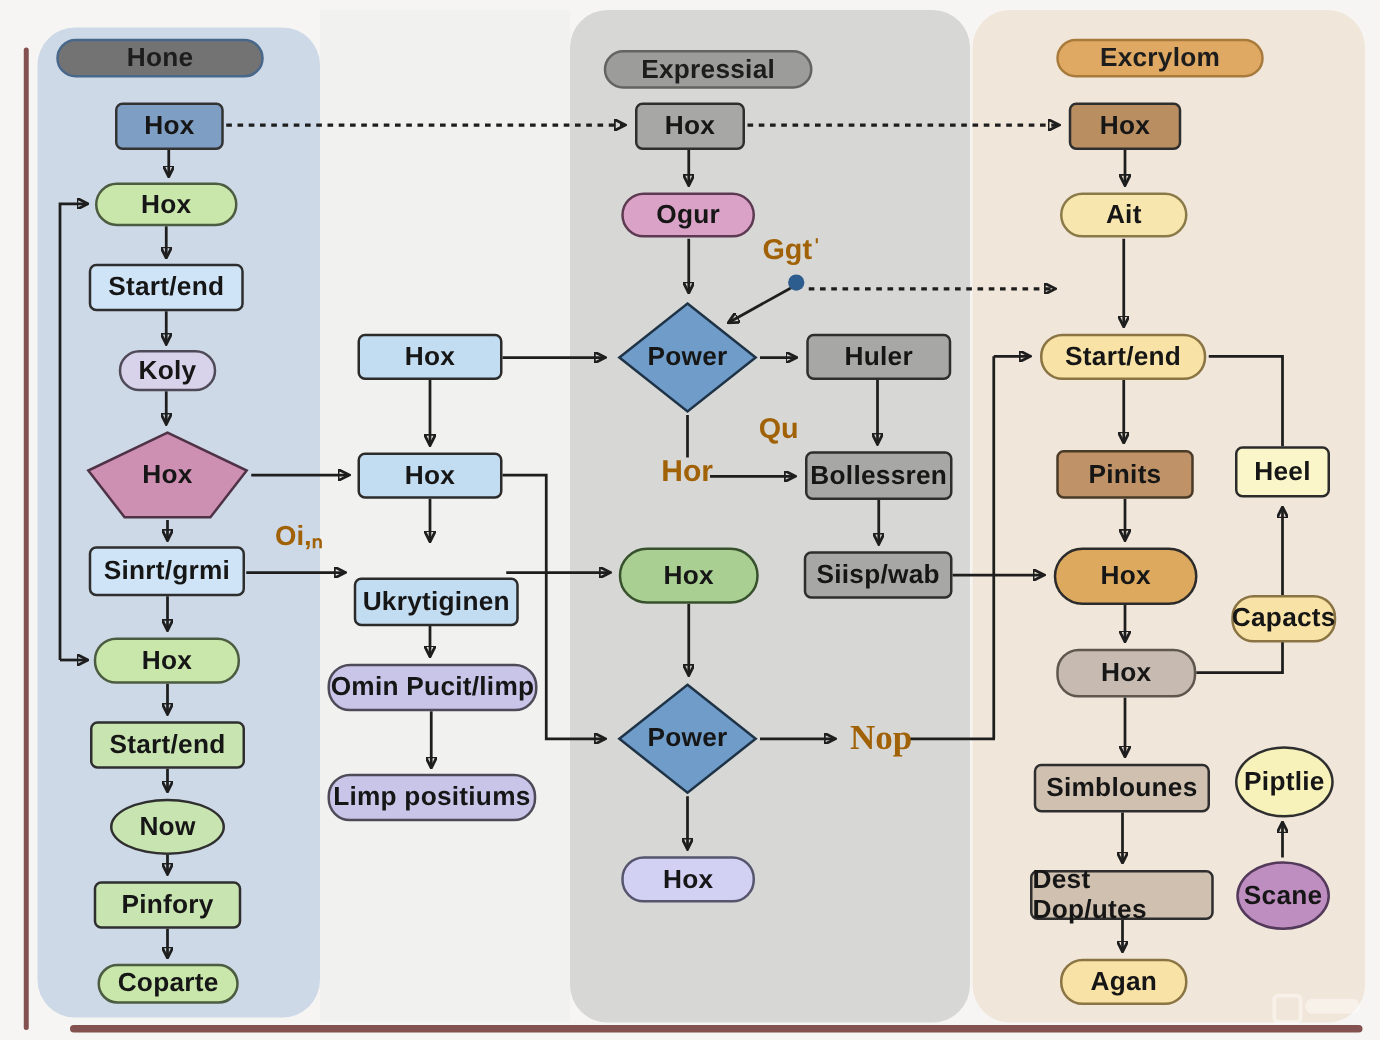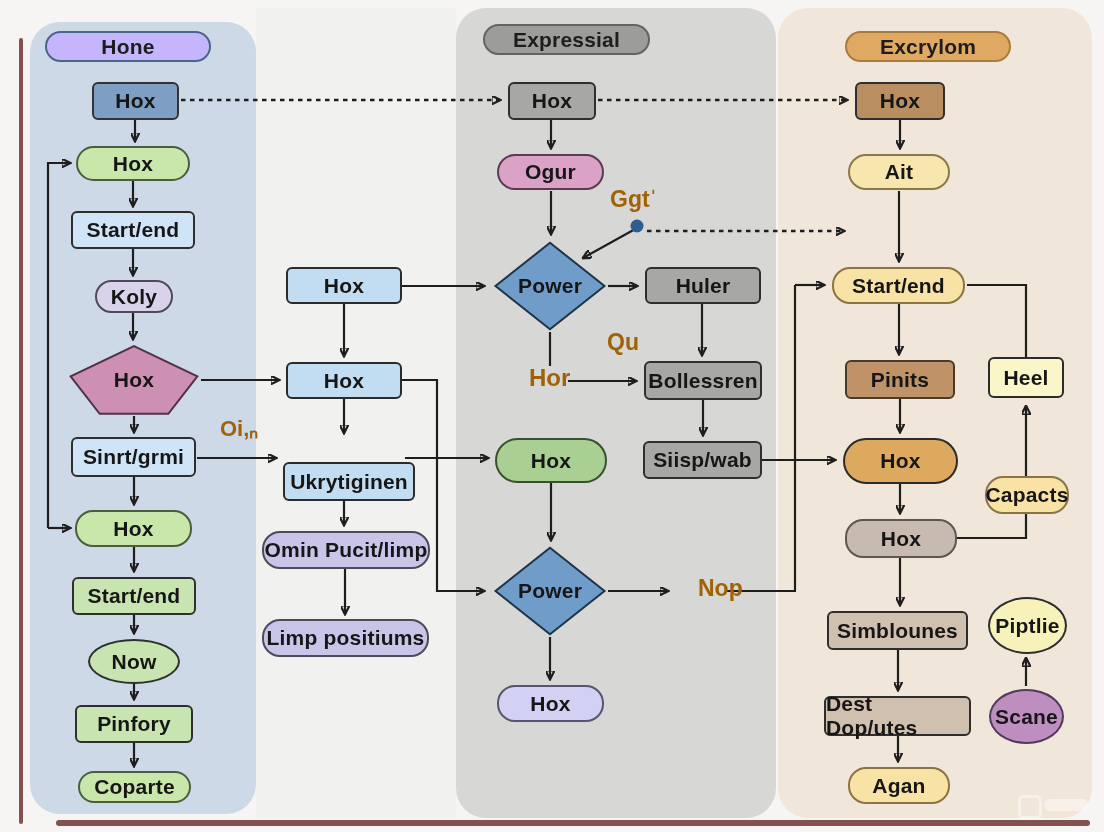--- a/index.html
+++ b/index.html
@@ -20,21 +20,21 @@
         font-size:21px;z-index:2;letter-spacing:.2px;}
   .hdr{font-size:21px;color:#1d1d1d;}
   .rect{border-radius:6px;}
   .pill{border-radius:18px;}
   .pill-lg{border-radius:24px;}
   .ellipse{border-radius:50%;}
   .shape{border:none;background:transparent;}
   .shape svg{position:absolute;left:0;top:0;width:100%;height:100%;overflow:visible;}
   .shape span{position:relative;z-index:1;}
 
-  .c-hdrblue{background:#c4b5fd;border-color:#49678a;text-align:center;}
+  .c-hdrblue{background:#737373;border-color:#49678a;text-align:center;}
   .c-graypill{background:#9c9c9a;border-color:#63635f;}
   .c-orangehdr{background:#dfa863;border-color:#a87b3c;}
   .c-steel{background:#7e9fc3;border-color:#333;}
   .c-lblue{background:#cfe5f7;border-color:#2e2e2e;}
   .c-lblue2{background:#c2dcf1;border-color:#2b2b2b;}
   .c-green{background:#c9e6ab;border-color:#4c5c40;}
   .c-green2{background:#c8e5b1;border-color:#2f2f2f;}
   .c-greenmid{background:#a9cf92;border-color:#37512c;}
   .c-lav{background:#d9d2eb;border-color:#4f4a58;}
   .c-lav2{background:#c9c5e9;border-color:#4f4a58;}
@@ -135,21 +135,21 @@
     <path class="dash" d="M181,100 H500" marker-end="url(#ah)"></path>
     <path class="dash" d="M598,100 H847" marker-end="url(#ah)"></path>
     <path class="dash" d="M647,231 H844" marker-end="url(#ah)"></path>
 
     <circle cx="637" cy="226" r="6.5" fill="#2d5c8e"></circle>
   </svg>
 
   <div class="node pill-lg hdr c-hdrblue" style="left:45px;top:31px;width:166px;height:31px;">
       <span>Hone</span>
     </div>
-  <div class="node pill-lg hdr c-graypill" style="left:483px;top:24px;width:167px;height:31px;">
+  <div class="node pill-lg hdr c-graypill" style="left:483px;top:40px;width:167px;height:31px;">
       <span>Expressial</span>
     </div>
   <div class="node pill-lg hdr c-orangehdr" style="left:845px;top:31px;width:166px;height:31px;">
       <span>Excrylom</span>
     </div>
 
   <div class="node rect c-steel" style="left:92px;top:82px;width:87px;height:38px;">
       <span>Hox</span>
     </div>
   <div class="node pill c-green" style="left:76px;top:146px;width:114px;height:35px;">
@@ -272,21 +272,21 @@
   <div class="node ellipse c-purple" style="left:989px;top:689px;width:75px;height:55px;">
       <span>Scane</span>
     </div>
   <div class="node pill c-yellow" style="left:848px;top:767px;width:102px;height:37px;">
       <span>Agan</span>
     </div>
 
   <div class="elabel" style="left:610px;top:186px;font-size:23px;">Ggtˈ</div>
   <div class="elabel" style="left:607px;top:329px;font-size:23px;">Qu</div>
   <div class="elabel" style="left:529px;top:364px;font-size:24px;">Hor</div>
-  <div class="elabel" style="left:698px;top:575px;font-size:23px;">Nop</div>
+  <div class="elabel" style="left:680px;top:575px;font-size:28px;font-family:Liberation Serif, serif;">Nop</div>
   <div class="elabel" style="left:220px;top:412px;font-size:22px;">Oi,ₙ</div>
 
   <div class="edge-strip" style="left:19px;top:38px;width:4px;height:786px;"></div>
   <div class="edge-strip" style="left:56px;top:820px;width:1034px;height:6px;"></div>
   <div class="watermark" style="left:1018px;top:793px;width:80px;height:24px;">
     <div class="wbox"></div>
       <div class="wbar"></div>
   </div>
 
 </div>

